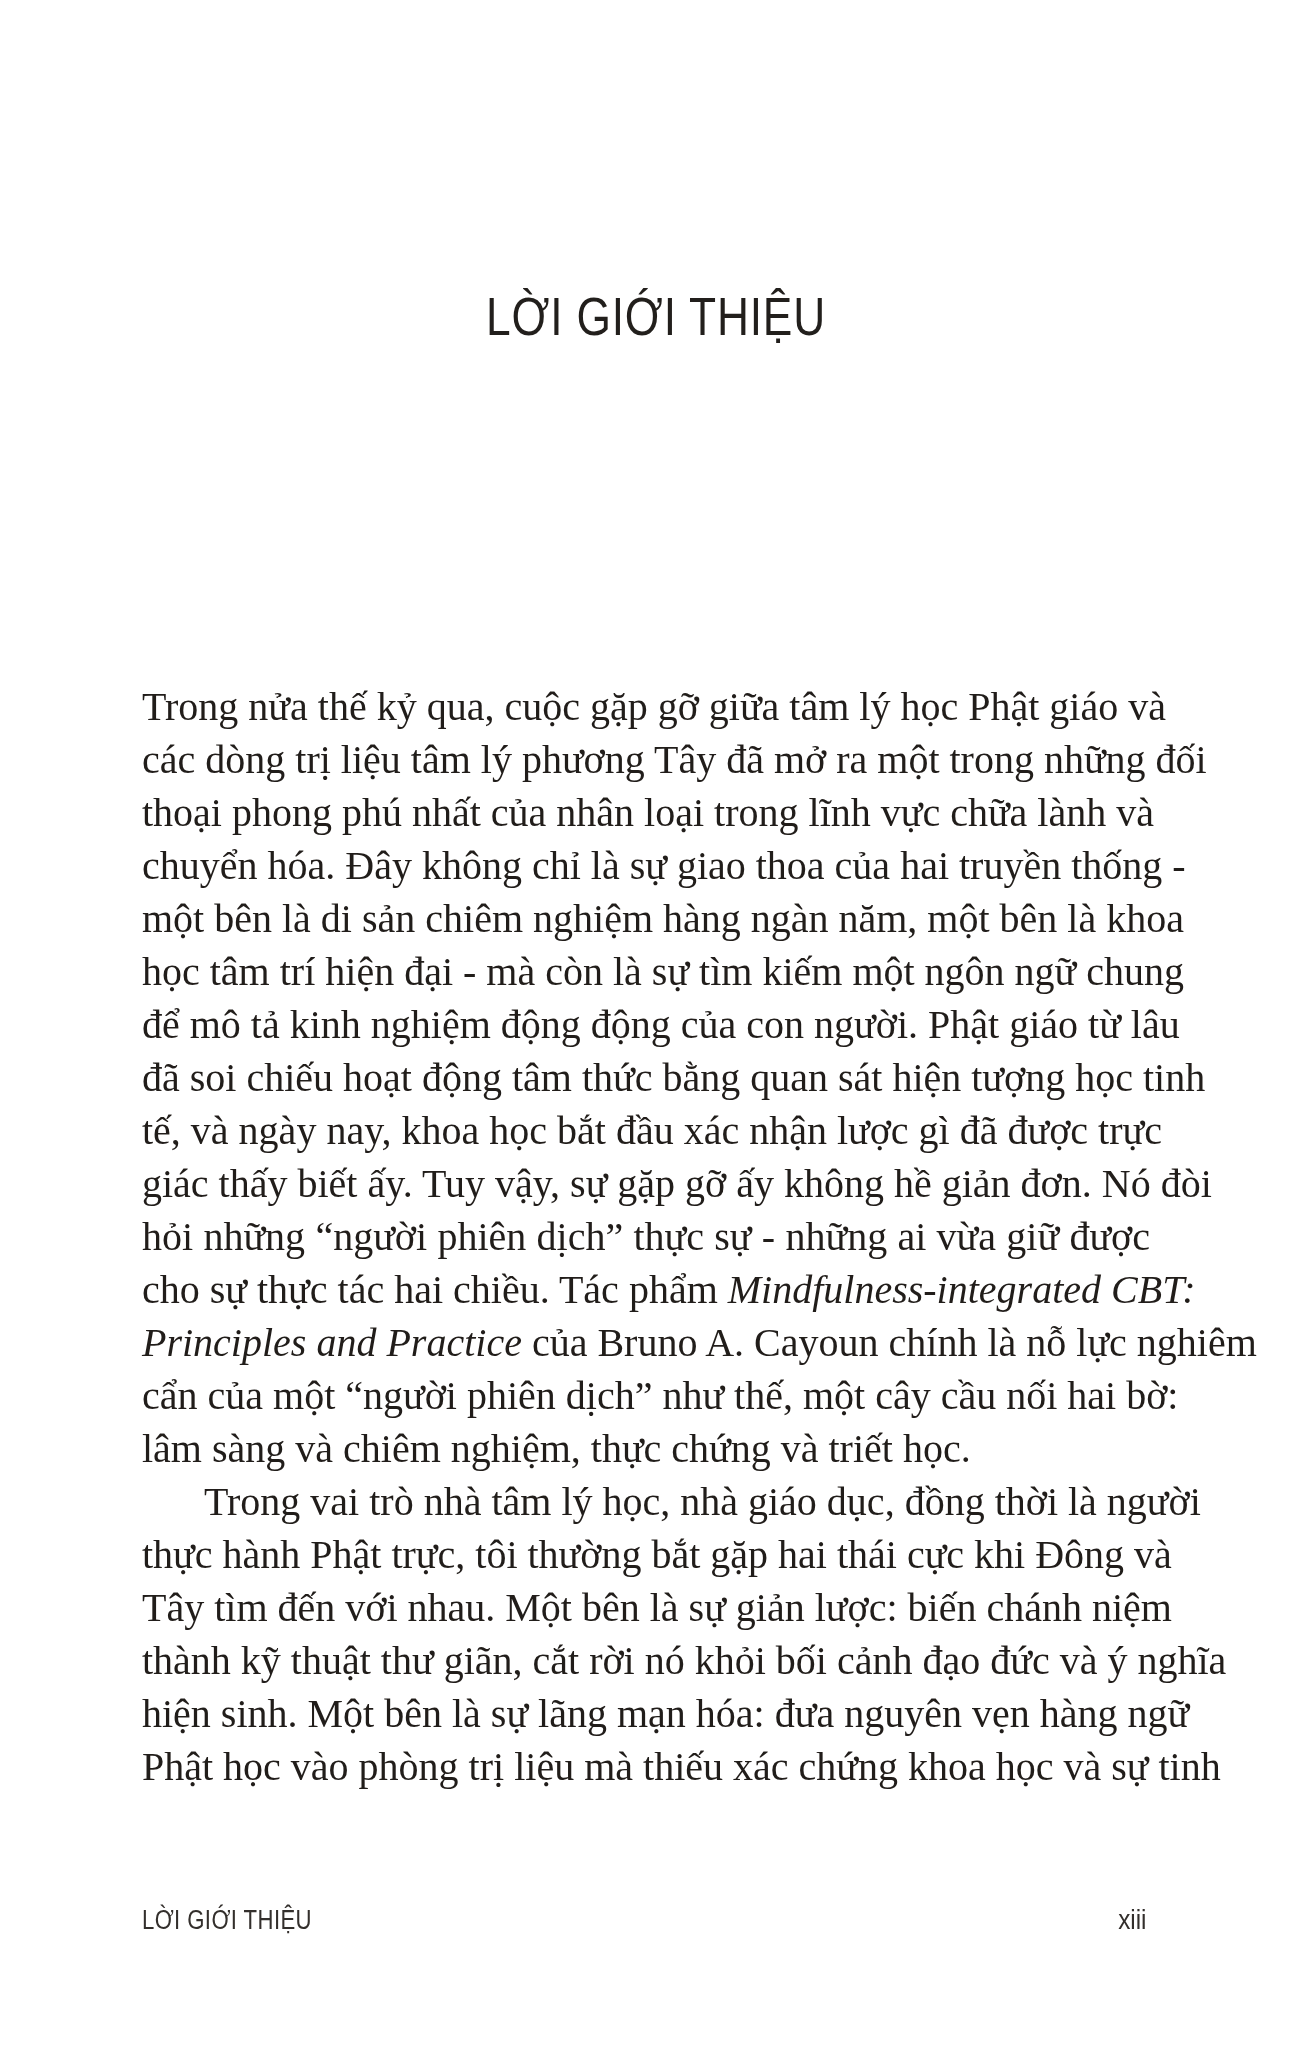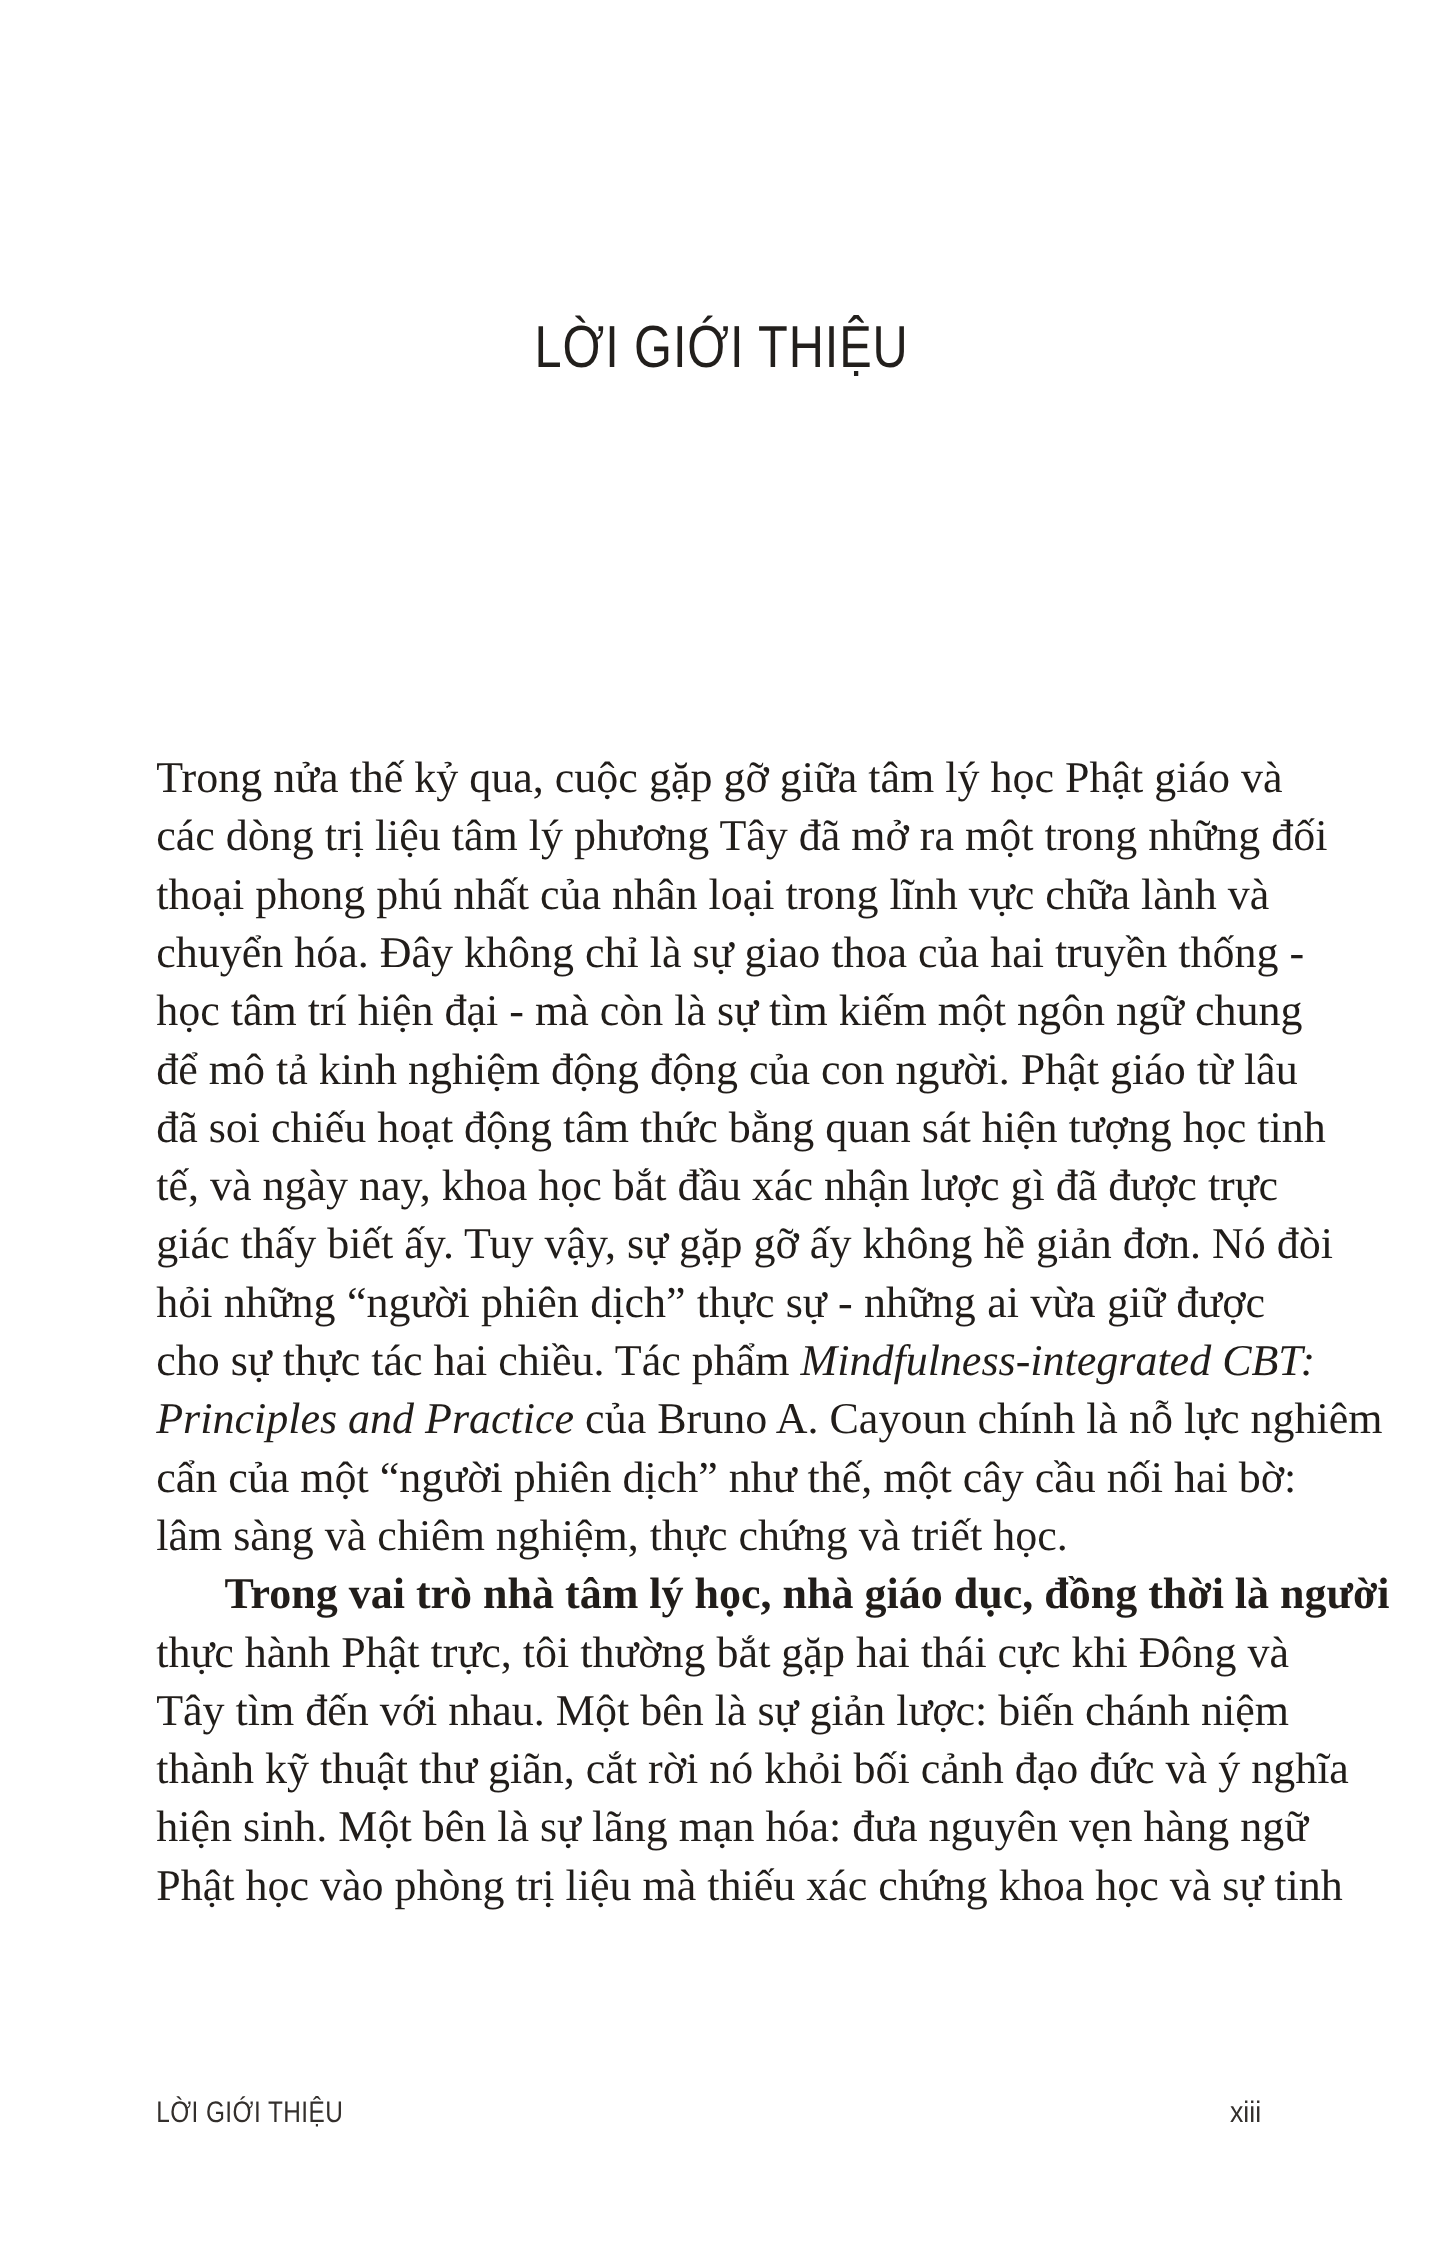--- a/index.html
+++ b/index.html
@@ -47,21 +47,20 @@
     height: 53px;
     text-align: justify;
     text-align-last: justify;
     white-space: nowrap;
   }
   .body-text .line.para-end {
     text-align-last: left;
   }
   .body-text .line.indent {
     text-indent: 62px;
-    font-weight: bold;
   }
   .body-text .italic {
     font-style: italic;
   }
   
   .footer-left {
     position: absolute;
     left: 142px;
     top: 1905px;
     font-family: "Liberation Sans", sans-serif;
@@ -91,20 +90,21 @@
 
 <div class="page">
 
   <div class="chapter-title">LỜI GIỚI THIỆU</div>
 
   <div class="body-text">
       <div class="line"><span>Trong nửa thế kỷ qua, cuộc gặp gỡ giữa tâm lý học Phật giáo và</span></div>
       <div class="line"><span>các dòng trị liệu tâm lý phương Tây đã mở ra một trong những đối</span></div>
       <div class="line"><span>thoại phong phú nhất của nhân loại trong lĩnh vực chữa lành và</span></div>
       <div class="line"><span>chuyển hóa. Đây không chỉ là sự giao thoa của hai truyền thống -</span></div>
+      <div class="line"><span>một bên là di sản chiêm nghiệm hàng ngàn năm, một bên là khoa</span></div>
       <div class="line"><span>học tâm trí hiện đại - mà còn là sự tìm kiếm một ngôn ngữ chung</span></div>
       <div class="line"><span>để mô tả kinh nghiệm động động của con người. Phật giáo từ lâu</span></div>
       <div class="line"><span>đã soi chiếu hoạt động tâm thức bằng quan sát hiện tượng học tinh</span></div>
       <div class="line"><span>tế, và ngày nay, khoa học bắt đầu xác nhận lược gì đã được trực</span></div>
       <div class="line"><span>giác thấy biết ấy. Tuy vậy, sự gặp gỡ ấy không hề giản đơn. Nó đòi</span></div>
       <div class="line"><span>hỏi những “người phiên dịch” thực sự - những ai vừa giữ được</span></div>
       <div class="line"><span>cho sự thực tác hai chiều. Tác phẩm </span><span class="italic">Mindfulness-integrated CBT:</span></div>
       <div class="line"><span class="italic">Principles and Practice</span><span> của Bruno A. Cayoun chính là nỗ lực nghiêm</span></div>
       <div class="line"><span>cẩn của một “người phiên dịch” như thế, một cây cầu nối hai bờ:</span></div>
       <div class="line para-end"><span>lâm sàng và chiêm nghiệm, thực chứng và triết học.</span></div>

